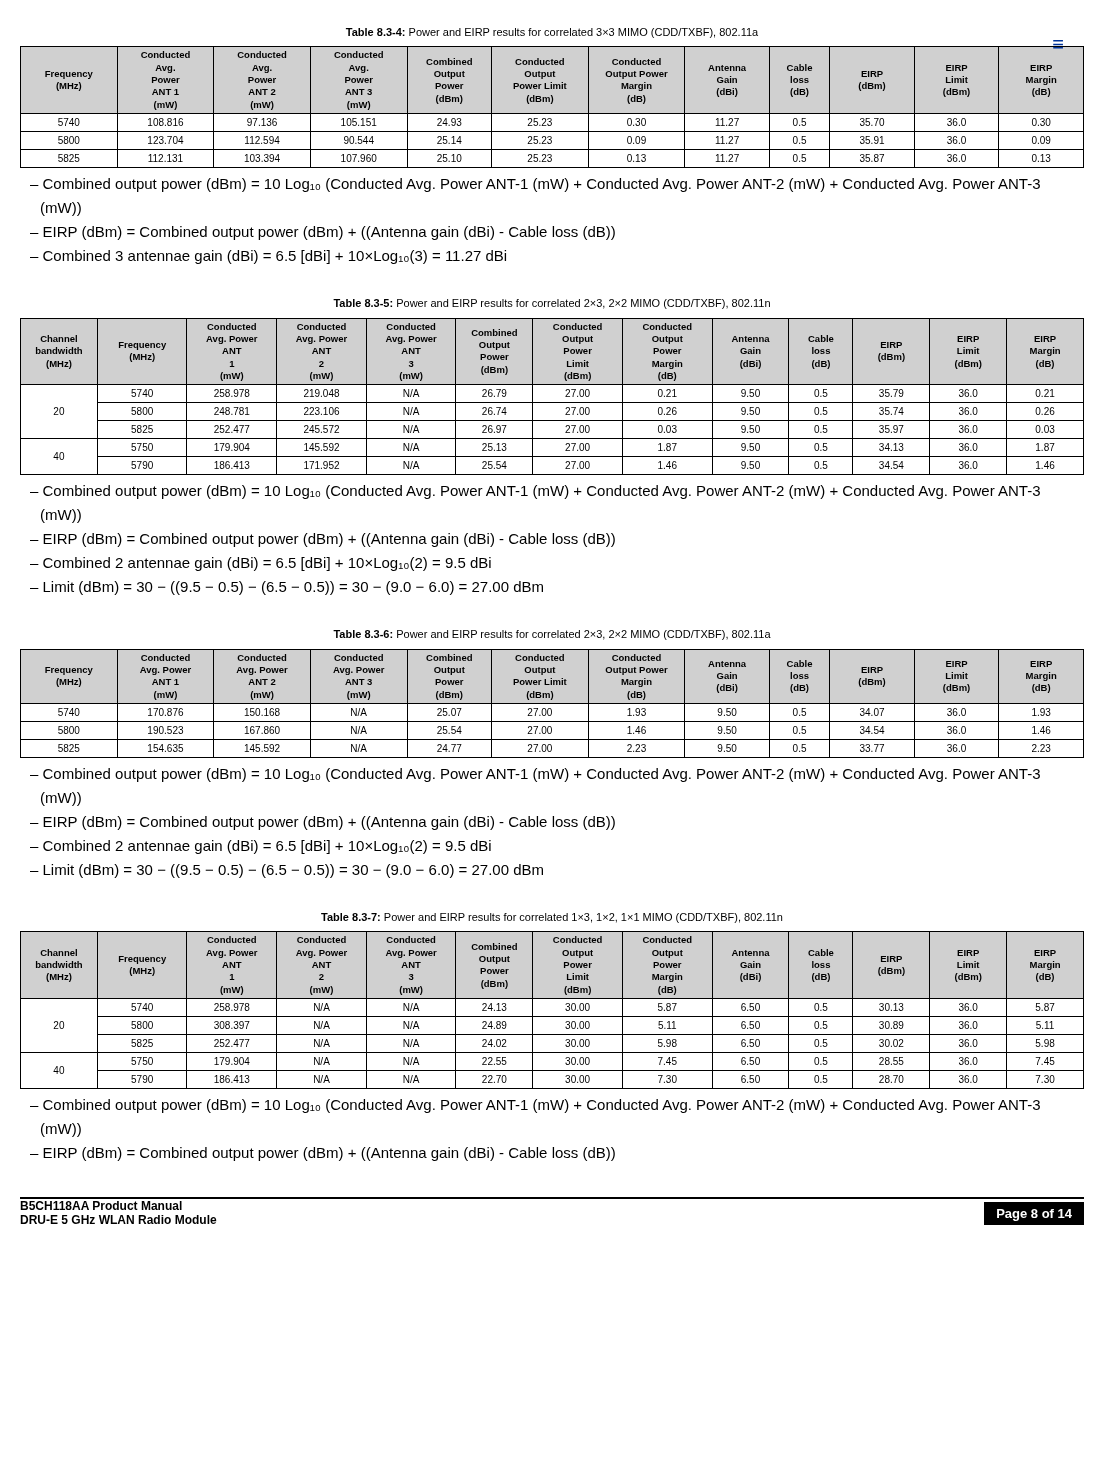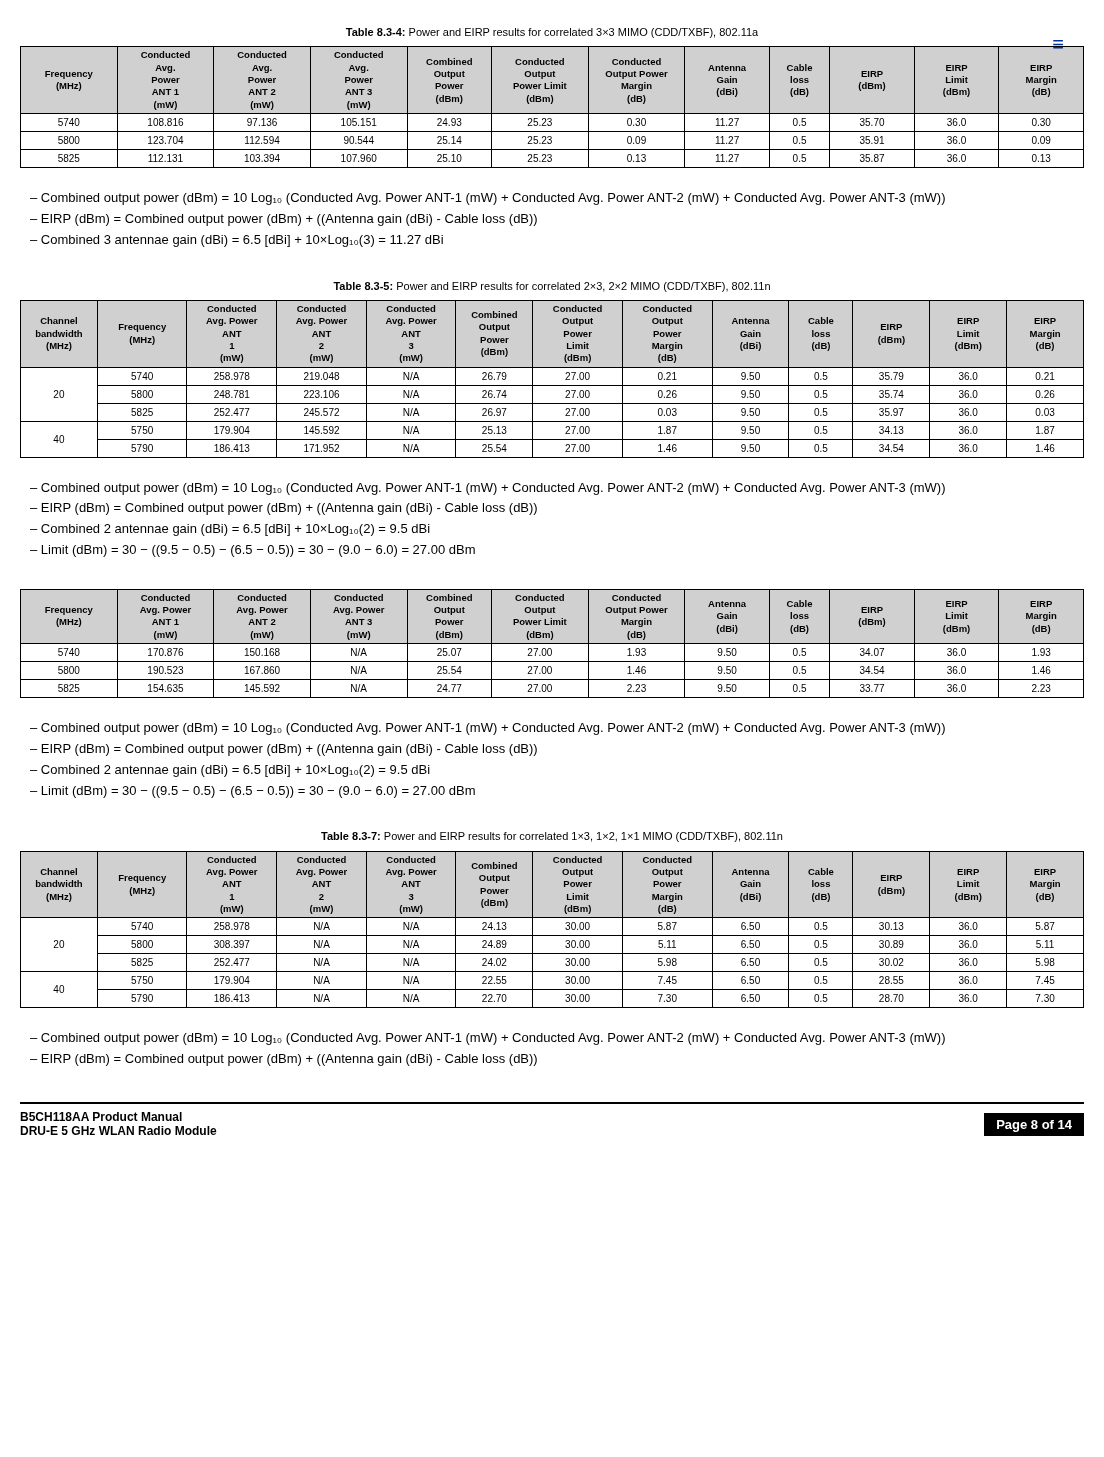--- a/index.html
+++ b/index.html
@@ -47,35 +47,34 @@
       background: #d0d0d0;
       font-weight: bold;
       font-size: 9.5px;
     }
 
     td {
       font-size: 10px;
     }
 
     .notes {
-      font-size: 13px;
-      margin-top: 20px;
+      font-size: 15px;
+      margin-top: 4px;
       line-height: 1.6;
     }
 
     .notes p {
       padding-left: 10px;
       text-indent: -10px;
       margin-left: 10px;
     }
 
     .footer {
       border-top: 2px solid #000;
       margin-top: 32px;
-      padding-top: 6px;
       display: flex;
       justify-content: space-between;
       align-items: center;
     }
 
     .footer-left {
       font-size: 12px;
       font-weight: bold;
     }
 
@@ -265,20 +264,21 @@
           </tbody>
         </table>
         <div class="notes">
           <p>– Combined output power (dBm) = 10 Log₁₀ (Conducted Avg. Power ANT-1 (mW) + Conducted Avg. Power ANT-2 (mW) + Conducted Avg. Power ANT-3 (mW))</p>
           <p>– EIRP (dBm) = Combined output power (dBm) + ((Antenna gain (dBi) - Cable loss (dB))</p>
           <p>– Combined 2 antennae gain (dBi) = 6.5 [dBi] + 10×Log₁₀(2) = 9.5 dBi</p>
           <p>– Limit (dBm) = 30 − ((9.5 − 0.5) − (6.5 − 0.5)) = 30 − (9.0 − 6.0) = 27.00 dBm</p>
         </div>
       </div>
       <div class="section">
+        <div class="table-title"><strong>Table 8.3-6:</strong> Power and EIRP results for correlated 2×3, 2×2 MIMO (CDD/TXBF), 802.11a</div>
         <table>
           <thead>
             <tr>
               <th style="width: 8%;">Frequency<br>(MHz)</th>
               <th style="width: 8%;">Conducted<br>Avg. Power<br>ANT 1<br>(mW)</th>
               <th style="width: 8%;">Conducted<br>Avg. Power<br>ANT 2<br>(mW)</th>
               <th style="width: 8%;">Conducted<br>Avg. Power<br>ANT 3<br>(mW)</th>
               <th style="width: 7%;">Combined<br>Output<br>Power<br>(dBm)</th>
               <th style="width: 8%;">Conducted<br>Output<br>Power Limit<br>(dBm)</th>
               <th style="width: 8%;">Conducted<br>Output Power<br>Margin<br>(dB)</th>

